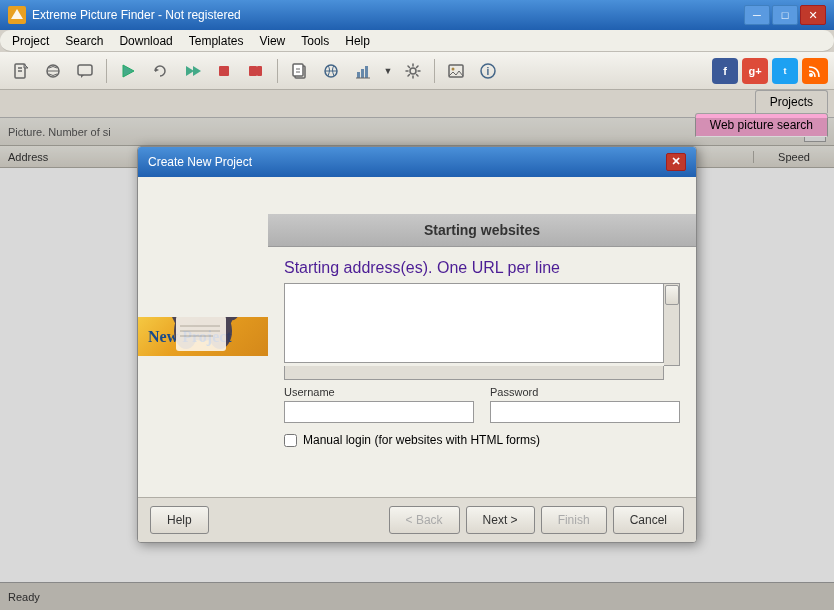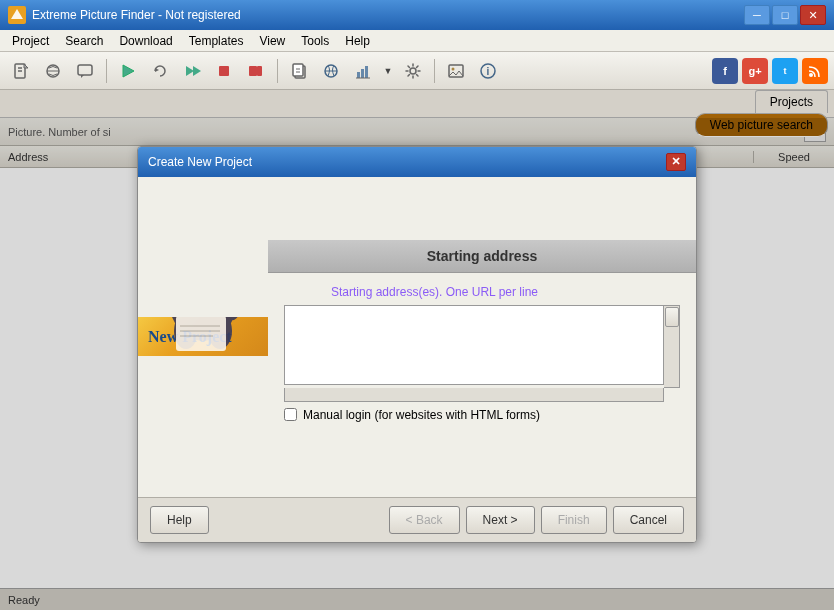--- a/index.html
+++ b/index.html
@@ -51,20 +51,21 @@
     .title-btn.close-btn { background: #c0392b; border-color: #a02020; }
 
     
     #menu-bar {
       background: #f0efe8;
       height: 22px;
       display: flex;
       align-items: center;
       padding: 0 4px;
       border-bottom: 1px solid #c0bdb5;
+      border-radius: 11px;
     }
     .menu-item {
       padding: 2px 8px;
       font-size: 12px;
       color: #000;
       cursor: pointer;
     }
 
     
     #toolbar {
@@ -117,31 +118,30 @@
       padding: 4px 14px;
       background: #d4d0c8;
       border: 1px solid #a0a0a0;
       border-bottom: none;
       cursor: pointer;
       font-size: 12px;
       border-radius: 3px 3px 0 0;
       color: #000;
     }
     .tab.active {
-      background: #a16207;
+      background: #f9a8d4;
       border-bottom: 1px solid #ffffff;
       z-index: 2;
-      border-radius: 10px;
     }
 
     
     #status-bar {
       position: absolute;
       bottom: 0; left: 0; right: 0;
-      height: 22px;
+      height: 28px;
       background: #d4d0c8;
       border-top: 1px solid #a0a0a0;
       display: flex;
       align-items: center;
       padding: 8px 8px;
       font-size: 11px;
       color: #333;
       margin-top: 13px;
     }
 
@@ -268,24 +268,23 @@
       color: #333;
       border-bottom: 1px solid #999;
     }
 
     #dialog-content {
       padding: 12px 16px;
       flex: 1;
     }
 
     .field-label {
-      font-size: 12px;
-      color: #8b5cf6;
+      font-size: 16px;
+      color: #4c1d95;
       margin-bottom: 6px;
-      margin-left: 47px;
     }
 
     #url-textarea {
       width: 100%;
       height: 80px;
       border: 1px solid #999;
       background: white;
       font-size: 12px;
       padding: 4px;
       resize: none;
@@ -577,35 +576,45 @@
 
               <rect x="38" y="160" width="50" height="35" rx="3" fill="white" opacity="0.9"></rect>
               <line x1="42" y1="170" x2="82" y2="170" stroke="#aaa" stroke-width="1"></line>
               <line x1="42" y1="175" x2="82" y2="175" stroke="#aaa" stroke-width="1"></line>
               <line x1="42" y1="180" x2="75" y2="180" stroke="#aaa" stroke-width="1"></line>
             </g>
           </svg>
         </div>
 
         <div id="dialog-right">
-          <div id="step-header">Starting address</div>
+          <div id="step-header">Starting websites</div>
 
           <div id="dialog-content">
             <div class="field-label">Starting address(es). One URL per line</div>
             <div style="position:relative;">
               <textarea id="url-textarea" style="width: calc(100% - 16px); height: 80px; border: 1px solid rgb(153, 153, 153); padding: 4px; font-size: 12px; resize: none; outline: none; background: white;"></textarea>
               <div style="position:absolute;right:0;top:0;bottom:0;width:16px;background:#e0ddd5;border:1px solid #999;border-left:none;">
                 <div style="width:14px;height:20px;background:linear-gradient(to bottom,#f5f4ef,#ddd9d0);margin:1px;border:1px solid #999;border-radius:2px;"></div>
               </div>
               <div style="position:absolute;left:0;right:16px;bottom:-14px;height:14px;background:#e0ddd5;border:1px solid #999;border-top:none;">
               </div>
             </div>
 
             <div style="margin-top:20px;">
 
+              <div class="credentials-row">
+                <div class="cred-field">
+                  <label>Username</label>
+                  <input type="text" style="height: 22px; border: 1px solid rgb(153, 153, 153); background: white; font-size: 11px; padding: 2px 4px; outline: none;">
+                </div>
+                <div class="cred-field">
+                  <label>Password</label>
+                  <input type="password" style="height: 22px; border: 1px solid rgb(153, 153, 153); background: white; font-size: 11px; padding: 2px 4px; outline: none;">
+                </div>
+              </div>
 
               <div class="manual-login-row">
                 <input type="checkbox" id="manual-check" style="">
                 <label for="manual-check">Manual login (for websites with HTML forms)</label>
               </div>
             </div>
           </div>
         </div>
       </div>
 

